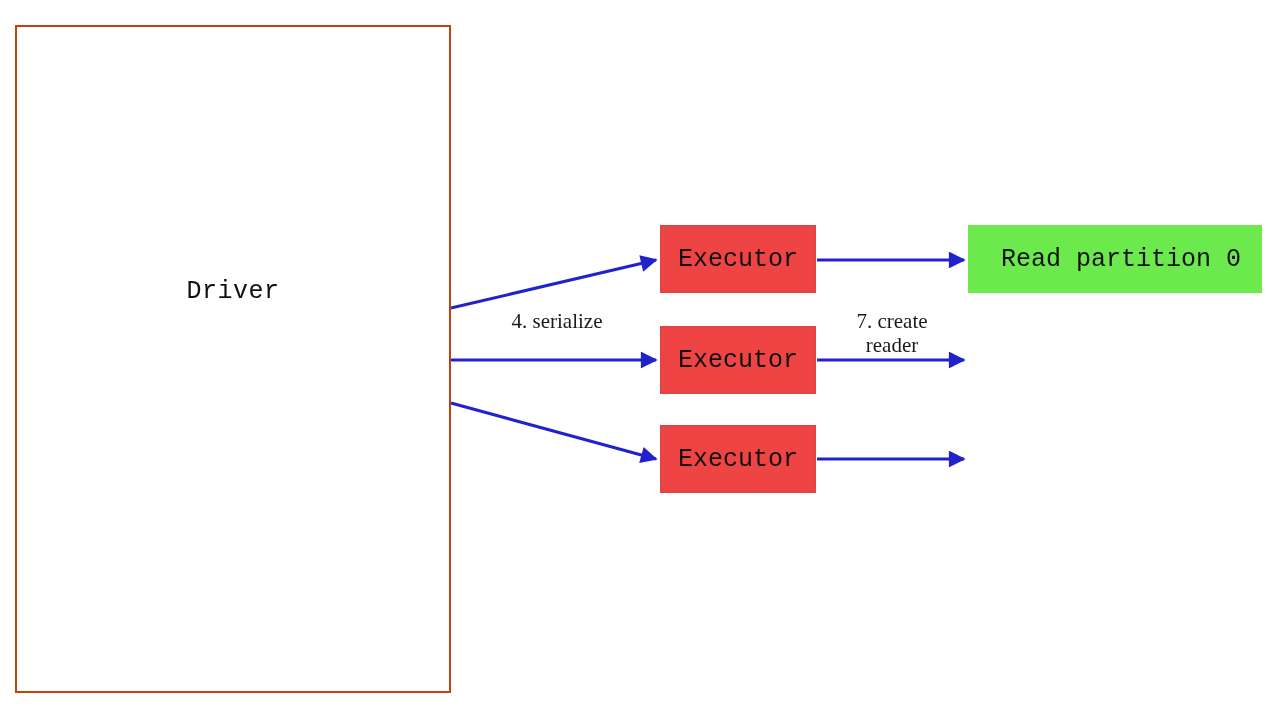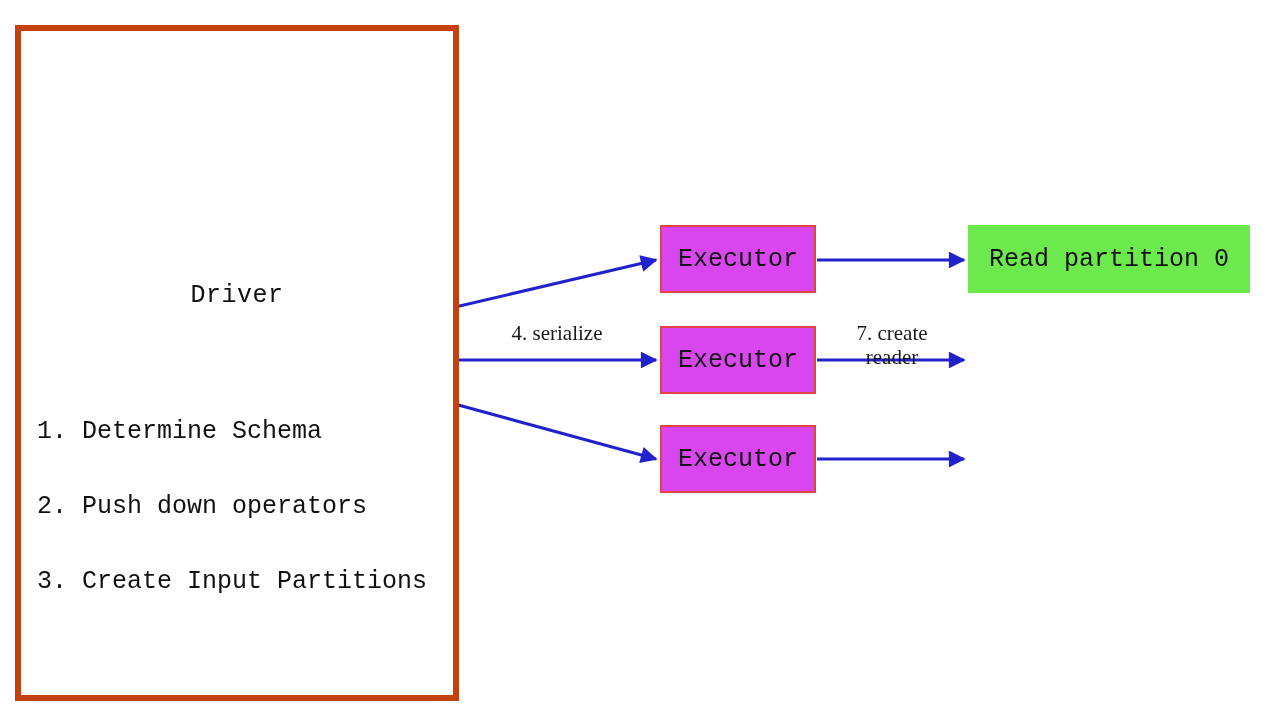--- a/index.html
+++ b/index.html
@@ -19,21 +19,21 @@
   .arrow-layer {
     position: absolute;
     left: 0; top: 0;
     width: 1270px; height: 710px;
     pointer-events: none;
   }
   .driver-box {
     position: absolute;
     left: 15px; top: 25px;
     width: 432px; height: 664px;
-    border: 6px solid #c2410c;
+    border: 2px solid #c2410c;
     background: #ffffff;
     box-sizing: content-box;
   }
   .driver-title {
     position: absolute;
     left: 0; top: 250px;
     width: 100%;
     text-align: center;
     font-size: 25px;
     letter-spacing: 0.5px;
@@ -45,50 +45,50 @@
     font-size: 25px;
     line-height: 25px;
     white-space: pre;
   }
   .driver-steps .step { white-space: pre; }
   .executor-box {
     position: absolute;
     left: 660px;
     width: 152px; height: 64px;
     border: 2px solid #e04545;
-    background: #d946ef;
+    background: #ef4444;
     display: flex;
     align-items: center;
     justify-content: center;
     font-size: 25px;
     white-space: pre;
   }
   .partition-box {
     position: absolute;
     left: 968px;
     width: 282px; height: 68px;
     background: #6ce94d;
     display: flex;
     align-items: center;
     justify-content: center;
     font-size: 25px;
     white-space: pre;
+    padding-left: 12px;
   }
   .row-0 { top: 225px; }
   .row-1 { top: 326px; }
   .row-2 { top: 425px; }
   .edge-label {
     position: absolute;
     width: 220px;
     text-align: center;
     font-family: "Liberation Serif", "DejaVu Serif", serif;
     font-size: 21px;
     line-height: 24px;
     color: #1a1a1a;
-    margin-top: 12px;
   }
   .edge-label-serialize { left: 447px; top: 309px; }
   .edge-label-reader    { left: 782px; top: 309px; }
 </style>
 </head>
 <body>
 
 <div class="canvas">
 
   <svg class="arrow-layer" viewBox="0 0 1270 710" xmlns="http://www.w3.org/2000/svg">
@@ -100,25 +100,20 @@
     <line x1="451" y1="308" x2="656" y2="260" stroke="#2222cc" stroke-width="3" marker-end="url(#arrowhead)"></line>
     <line x1="451" y1="360" x2="656" y2="360" stroke="#2222cc" stroke-width="3" marker-end="url(#arrowhead)"></line>
     <line x1="451" y1="403" x2="656" y2="459" stroke="#2222cc" stroke-width="3" marker-end="url(#arrowhead)"></line>
     <line x1="817" y1="260" x2="964" y2="260" stroke="#2222cc" stroke-width="3" marker-end="url(#arrowhead)"></line>
     <line x1="817" y1="360" x2="964" y2="360" stroke="#2222cc" stroke-width="3" marker-end="url(#arrowhead)"></line>
     <line x1="817" y1="459" x2="964" y2="459" stroke="#2222cc" stroke-width="3" marker-end="url(#arrowhead)"></line>
   </svg>
 
   <div class="driver-box">
     <div class="driver-title">Driver</div>
-    <div class="driver-steps">
-      <div class="step">1. Determine Schema</div>
-      <div class="step">2. Push down operators</div>
-      <div class="step">3. Create Input Partitions</div>
-    </div>
   </div>
 
   <div class="executor-box row-0">Executor</div>
   <div class="executor-box row-1">Executor</div>
   <div class="executor-box row-2">Executor</div>
 
   <div class="partition-box row-0">Read partition 0</div>
 
   <div class="edge-label edge-label-serialize">
     <div>4. serialize</div>

